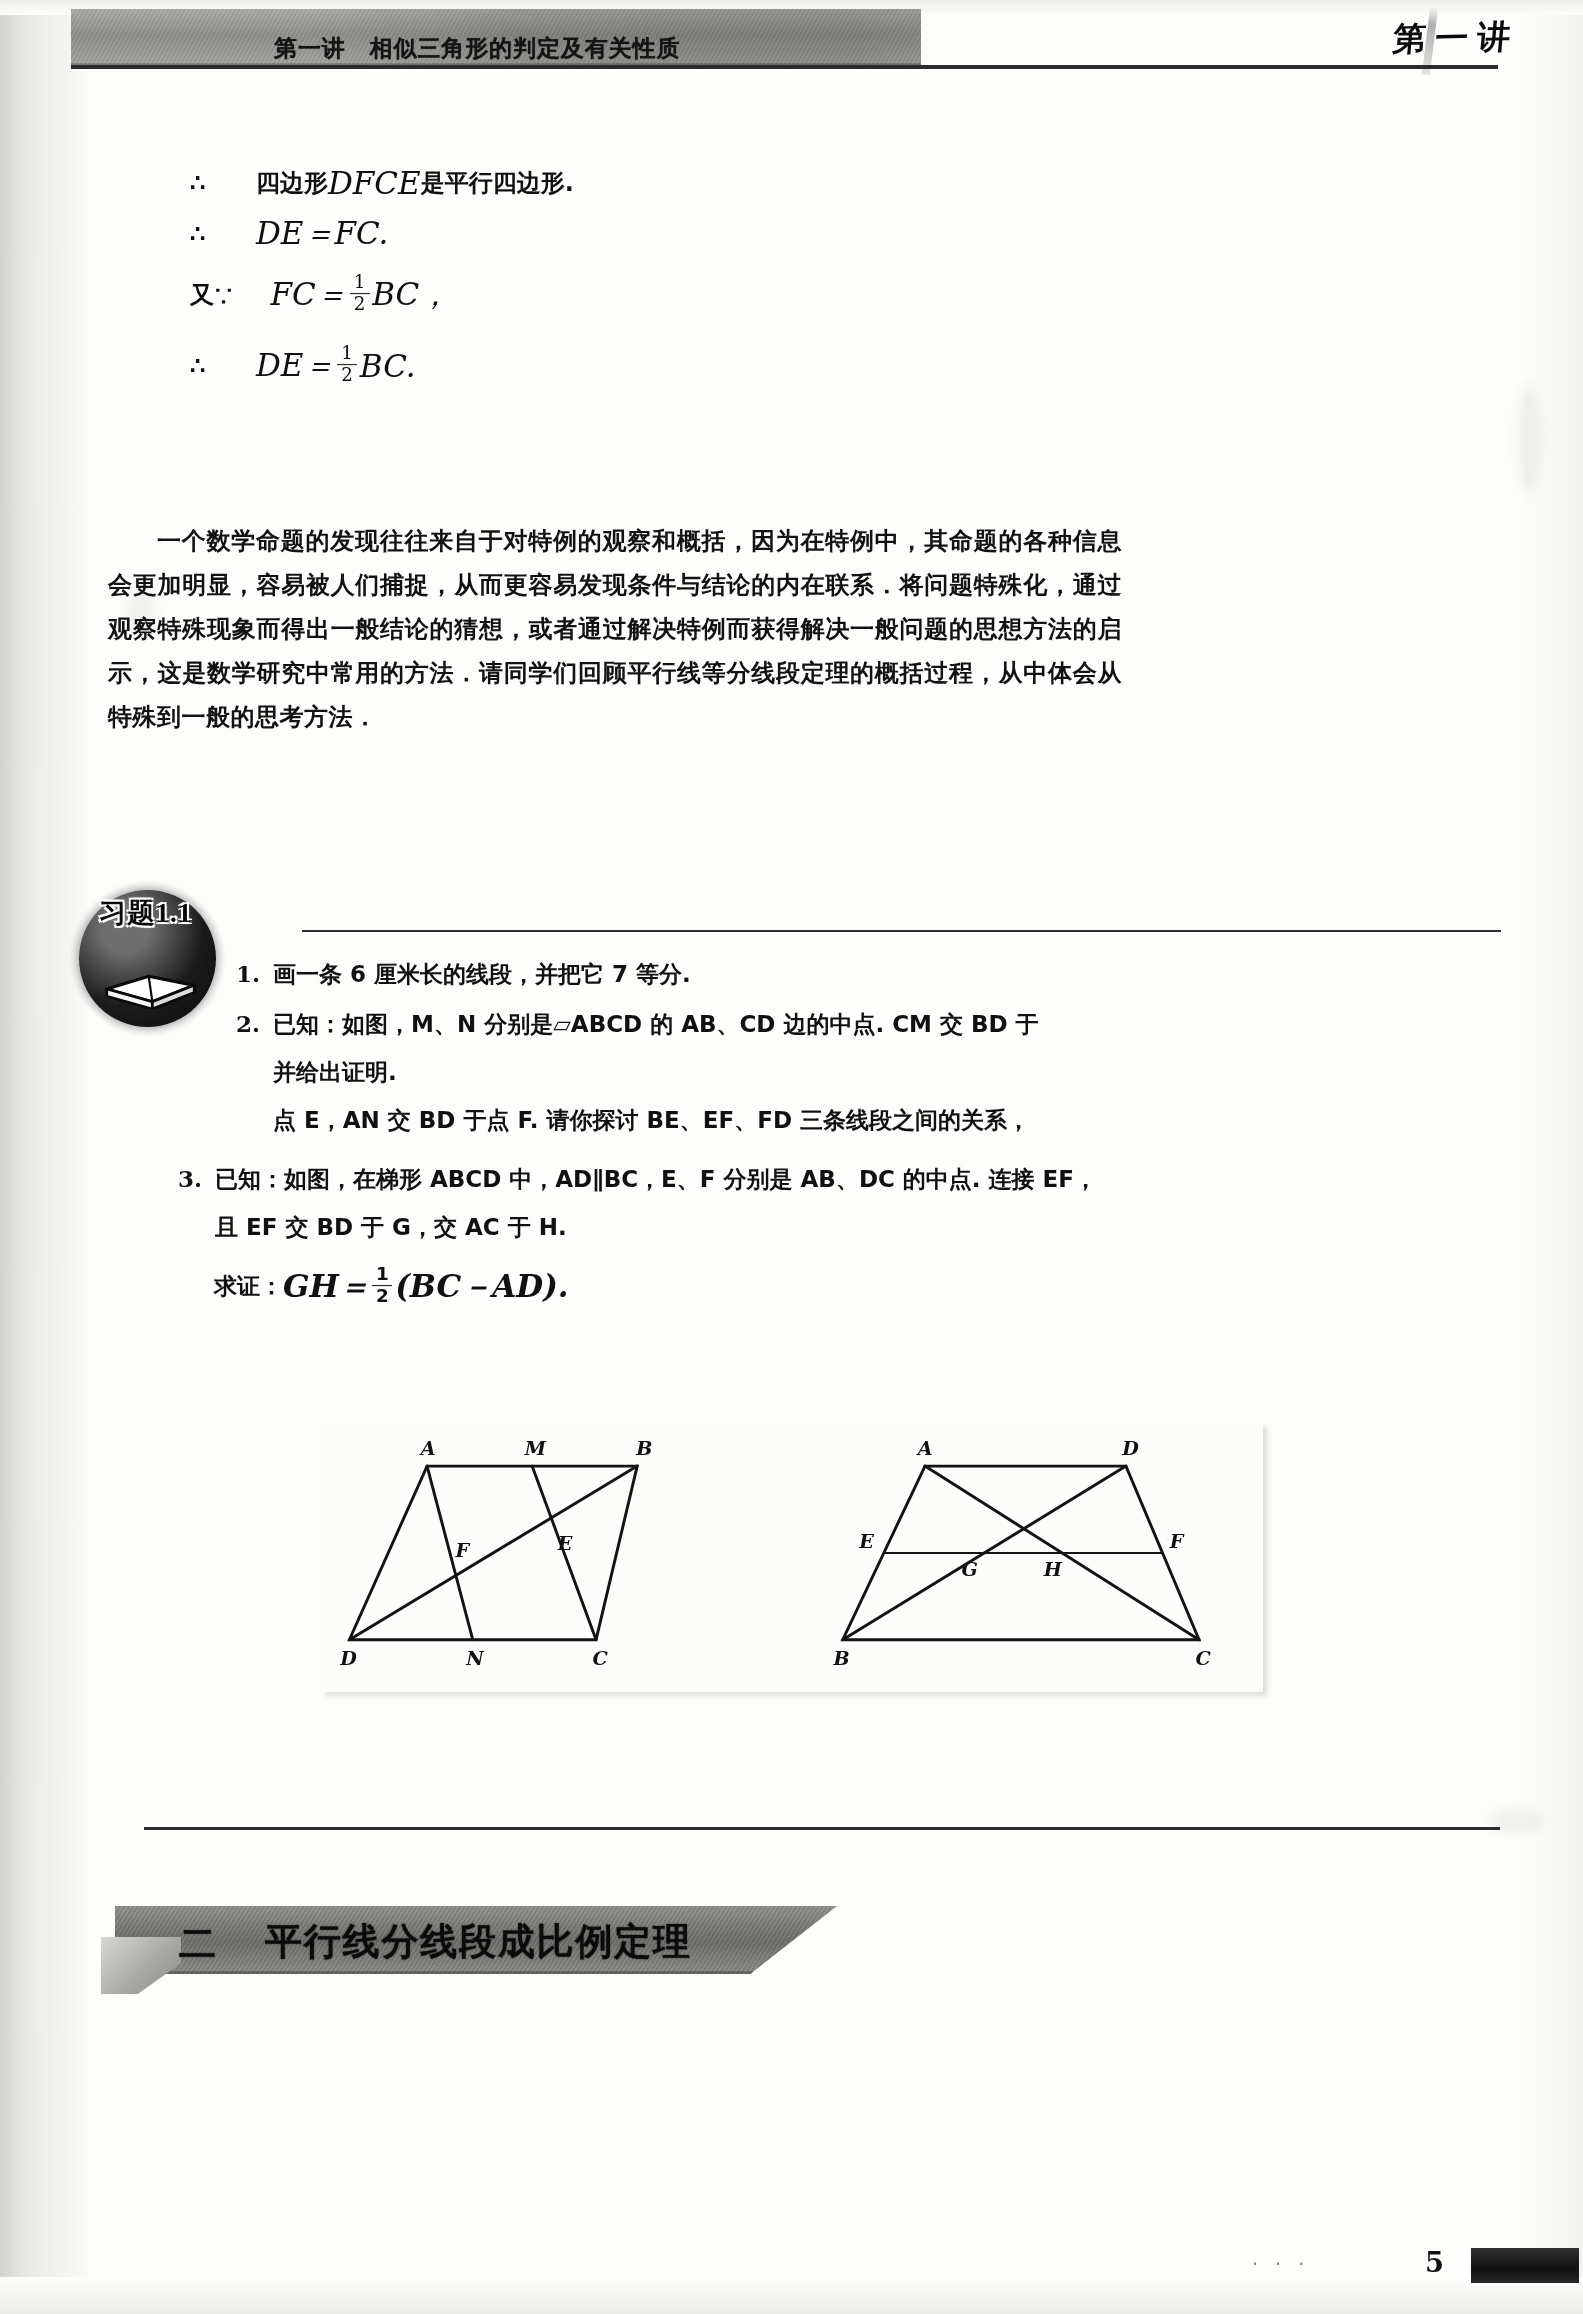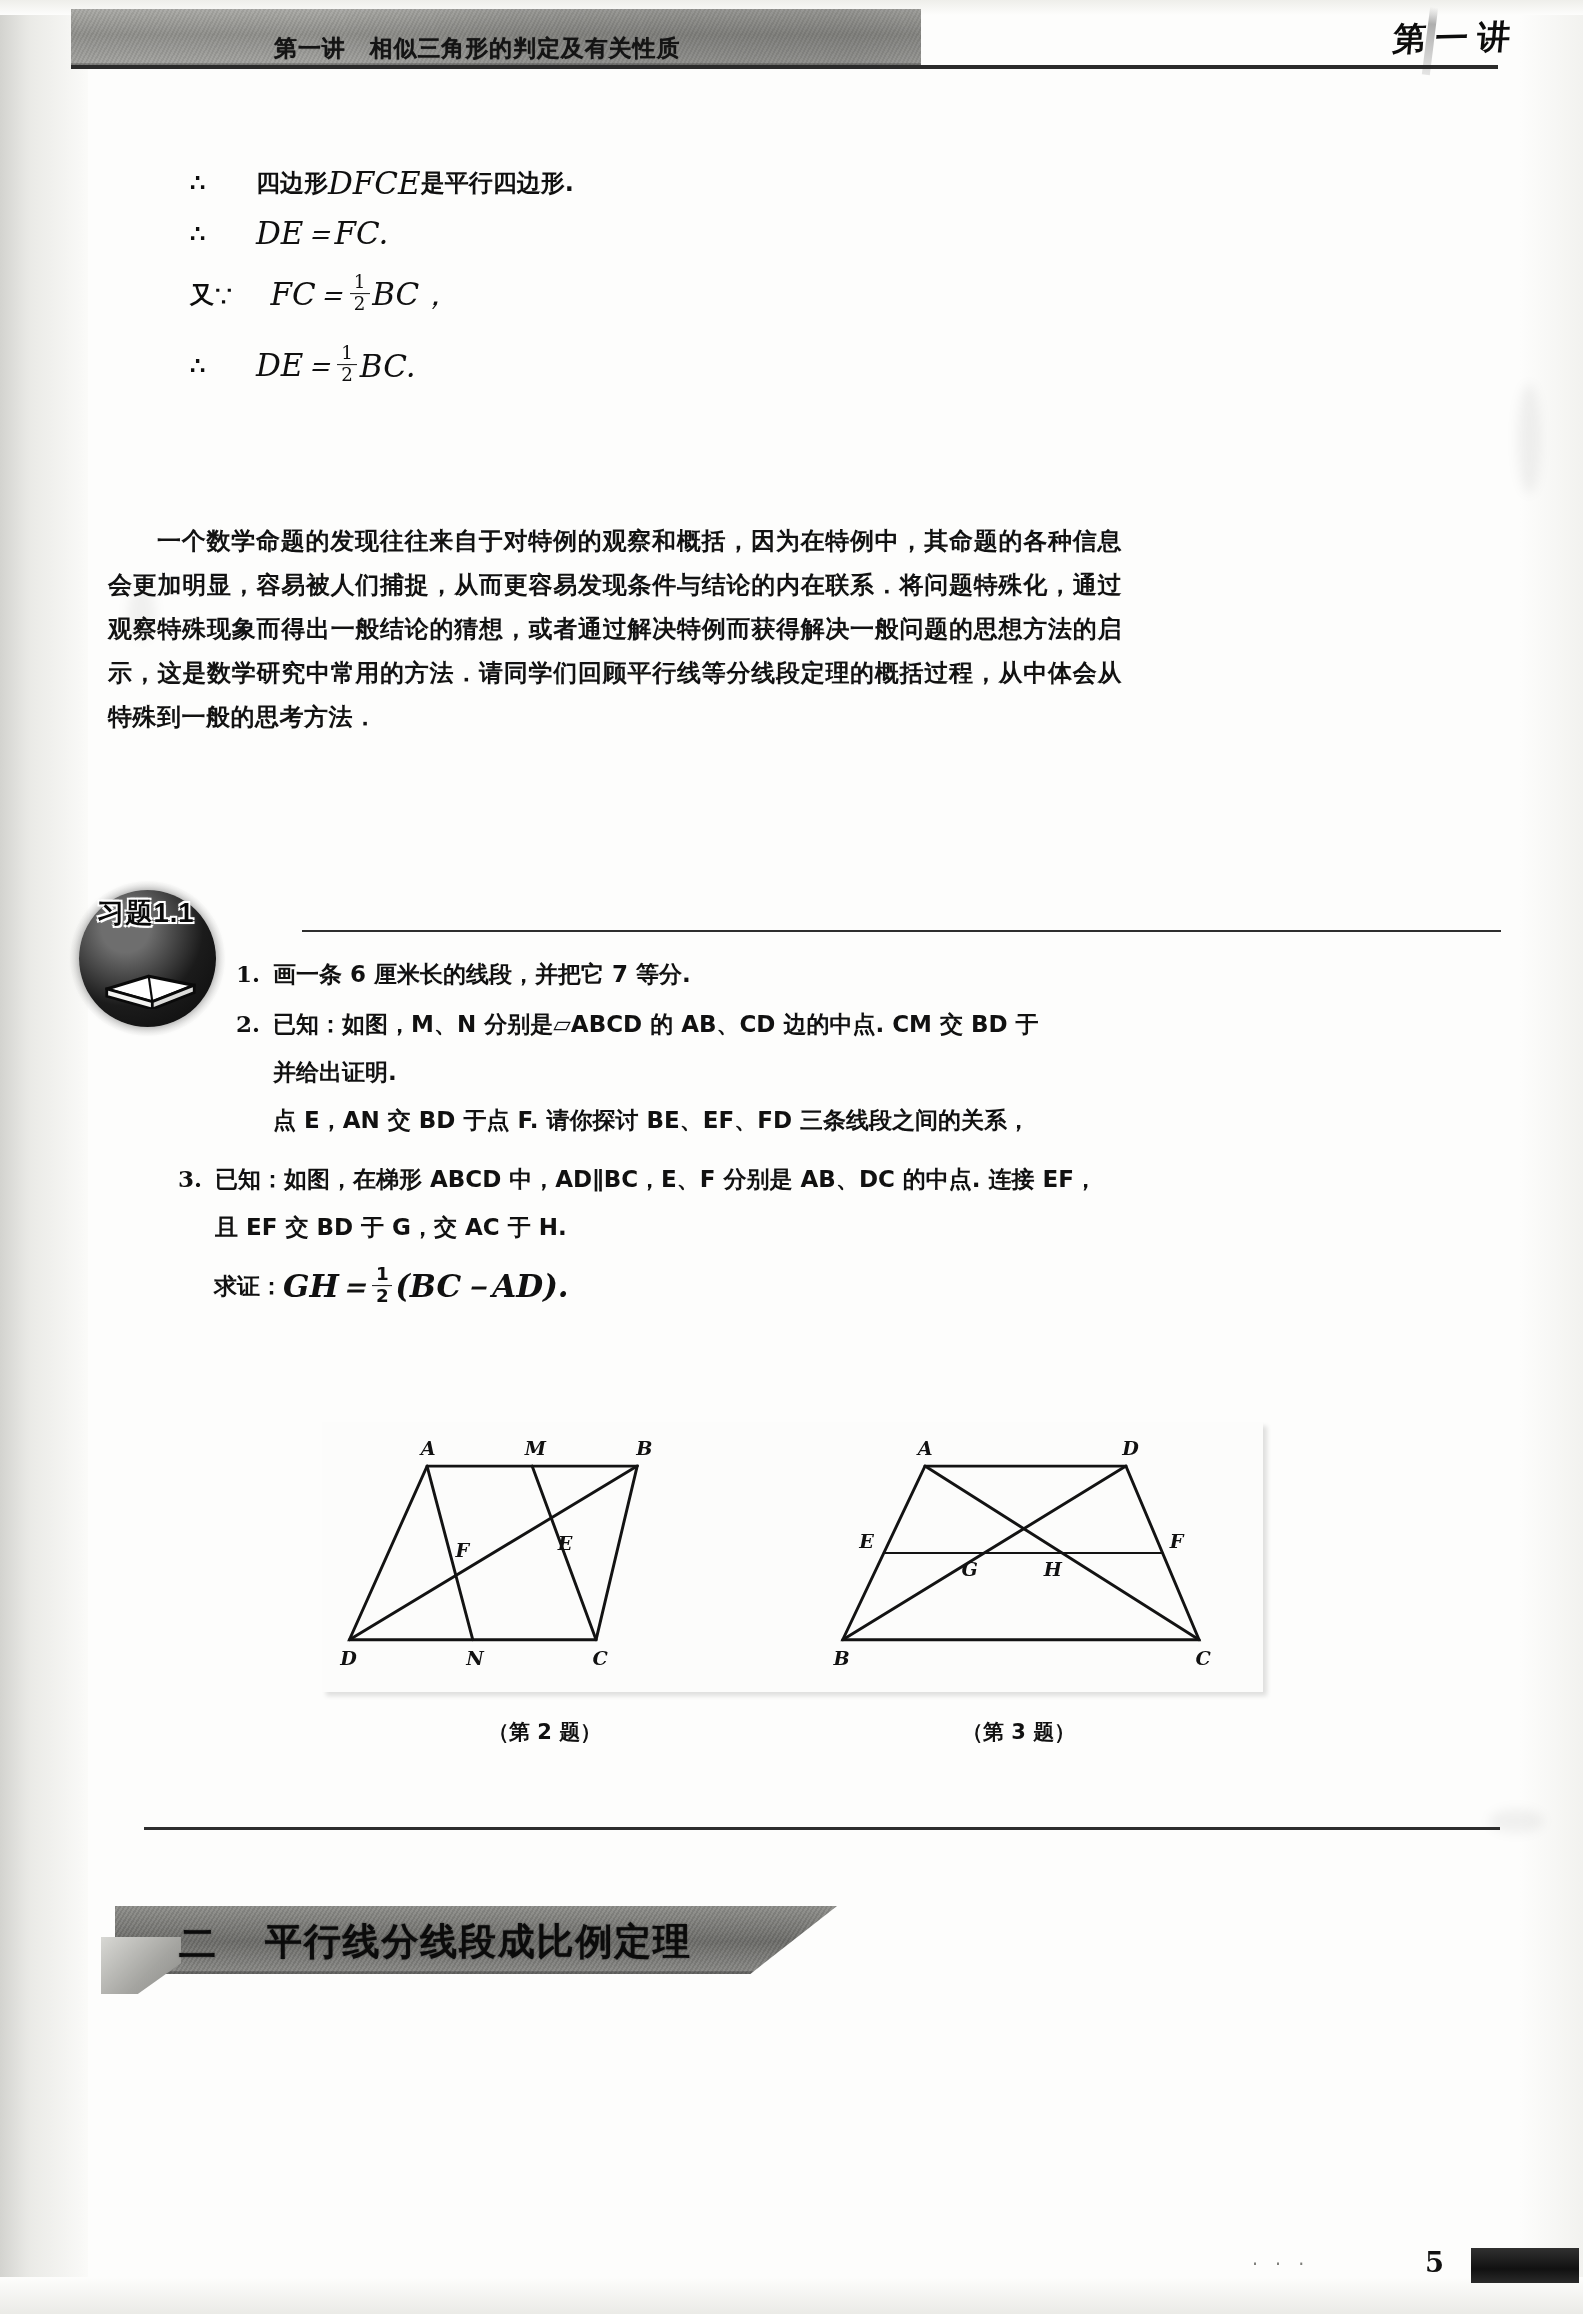--- a/index.html
+++ b/index.html
@@ -193,21 +193,21 @@
   .ex-badge .book {
     position: absolute;
     left: 46px; top: 79px;
     width: 95px; height: 51px;
   }
   .ex-badge .label {
     position: absolute;
     left: 3.7px; top: 16.4px;
     width: 170px;
     text-align: center;
-    font-family: Liberation Sans, sans-serif;
+    font-family: Liberation Serif, serif;
     font-weight: 700;
     font-size: 27.4px;
     color: #0a0a0a;
     text-shadow:
       -1.8px -1.8px 0 #ffffff, 1.8px -1.8px 0 #ffffff,
       -1.8px 1.8px 0 #ffffff, 1.8px 1.8px 0 #ffffff,
       0 0 3.7px #ffffff;
     letter-spacing: 0.9px;
     white-space: nowrap;
   }
@@ -524,24 +524,20 @@
         <text x="560" y="266">B</text>
         <text x="956" y="266">C</text>
         <text x="588" y="138">E</text>
         <text x="928" y="138">F</text>
         <text x="700" y="168">G</text>
         <text x="790" y="168">H</text>
       </g>
     </svg>
   </div>
 
-  <div class="fig-captions">
-    <span class="cap2">（第 2 题）</span>
-    <span class="cap3">（第 3 题）</span>
-  </div>
 
   <div class="ex-rule-bottom"></div>
 
   <div class="sec-band"></div>
   <div class="sec-fold"></div>
   <div class="sec-num">二</div>
   <div class="sec-title">平行线分线段成比例定理</div>
 
 
   <div class="footer-mark">· · ·</div>

